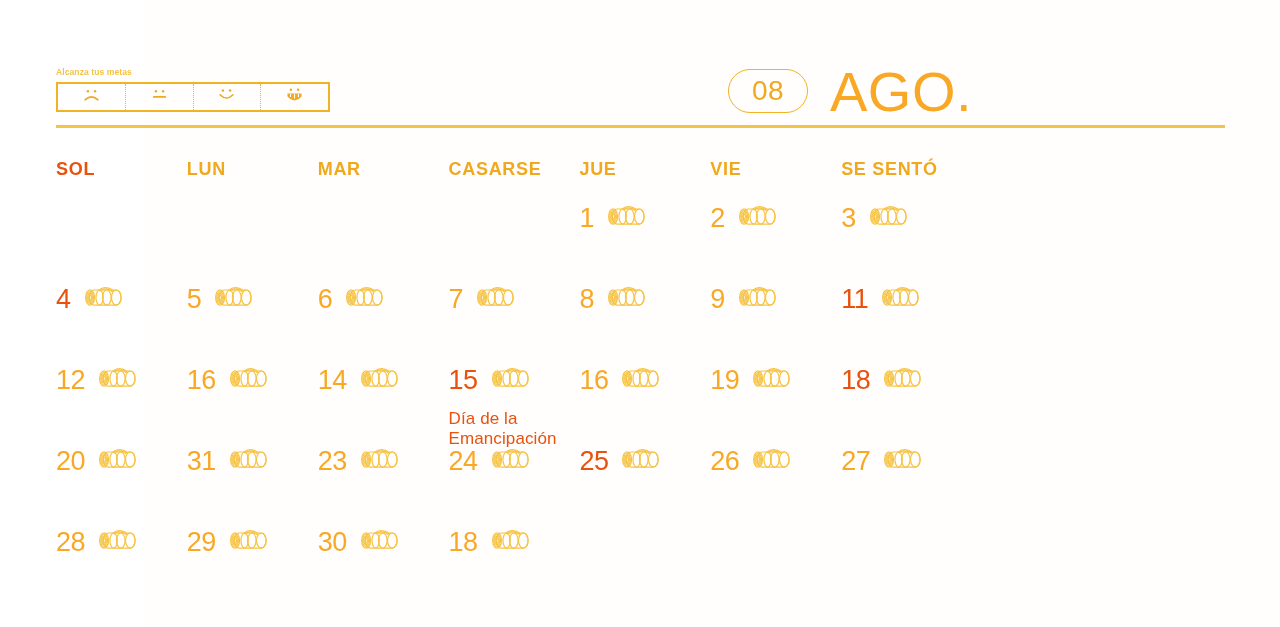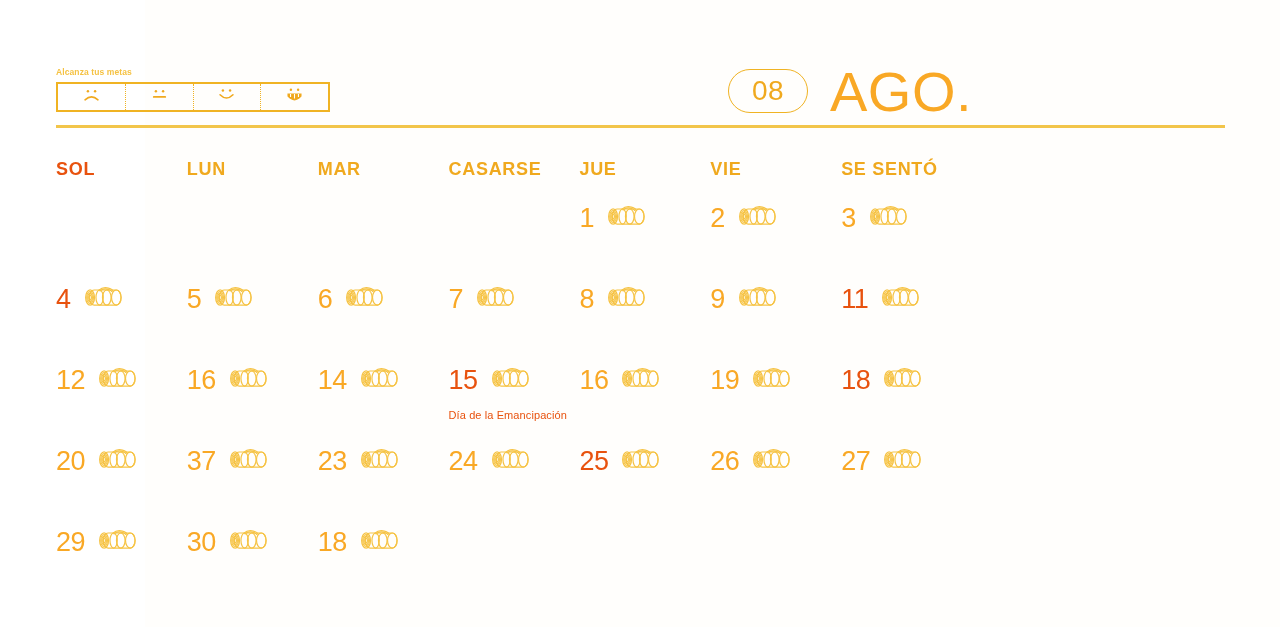--- a/index.html
+++ b/index.html
@@ -138,21 +138,21 @@
   .daynum {
     font-size: 27px;
     font-weight: 400;
     color: #f9a825;
     line-height: 1;
     letter-spacing: -0.5px;
   }
   .daynum.accent { color: #e8520e; }
 
   .event {
-    font-size: 11px;
+    font-size: 17px;
     color: #e8520e;
     margin-top: 8px;
     letter-spacing: 0.1px;
   }
 
   .roll-icon { display: block; flex: 0 0 auto; }
 </style>
 </head>
 <body>
 
@@ -603,21 +603,21 @@
       <ellipse cx="15" cy="14.5" rx="4.2" ry="7.4"></ellipse>
       <ellipse cx="15" cy="14.5" rx="2.9" ry="5.2"></ellipse>
       <ellipse cx="15" cy="14.5" rx="1.6" ry="3"></ellipse>
     </g>
             </svg>
           </span>
         </div>
       </div>
       <div class="cell">
         <div class="cell-top">
-          <div class="daynum">37</div>
+          <div class="daynum">31</div>
           <span style="display: block;">
             <svg viewBox="0 0 60 34" width="48" height="27" class="roll-icon">
     <g fill="none" stroke="#f6c344" stroke-width="1.5">
       <path d="M20 24 L48 24 A6 9.5 0 0 0 48 5 L20 5 A6 9.5 0 0 0 20 24 Z"></path>
       <ellipse cx="48" cy="14.5" rx="6" ry="9.5"></ellipse>
       <ellipse cx="36" cy="14.5" rx="5.4" ry="9.5"></ellipse>
       <ellipse cx="27" cy="14.5" rx="4.6" ry="9.5"></ellipse>
       <path d="M26 5.4 Q31 0.8 38 2.6 Q44 4.2 44 7"></path>
       <path d="M27 6.6 Q31.6 2.6 37.6 4.2 Q42.4 5.6 42.6 7.6"></path>
       <ellipse cx="15" cy="14.5" rx="5.6" ry="9.6"></ellipse>
@@ -729,20 +729,41 @@
       <ellipse cx="15" cy="14.5" rx="4.2" ry="7.4"></ellipse>
       <ellipse cx="15" cy="14.5" rx="2.9" ry="5.2"></ellipse>
       <ellipse cx="15" cy="14.5" rx="1.6" ry="3"></ellipse>
     </g>
             </svg>
           </span>
         </div>
       </div>
       <div class="cell">
         <div class="cell-top">
+          <div class="daynum">28</div>
+          <span style="display: block;">
+            <svg viewBox="0 0 60 34" width="48" height="27" class="roll-icon">
+    <g fill="none" stroke="#f6c344" stroke-width="1.5">
+      <path d="M20 24 L48 24 A6 9.5 0 0 0 48 5 L20 5 A6 9.5 0 0 0 20 24 Z"></path>
+      <ellipse cx="48" cy="14.5" rx="6" ry="9.5"></ellipse>
+      <ellipse cx="36" cy="14.5" rx="5.4" ry="9.5"></ellipse>
+      <ellipse cx="27" cy="14.5" rx="4.6" ry="9.5"></ellipse>
+      <path d="M26 5.4 Q31 0.8 38 2.6 Q44 4.2 44 7"></path>
+      <path d="M27 6.6 Q31.6 2.6 37.6 4.2 Q42.4 5.6 42.6 7.6"></path>
+      <ellipse cx="15" cy="14.5" rx="5.6" ry="9.6"></ellipse>
+      <ellipse cx="15" cy="14.5" rx="4.2" ry="7.4"></ellipse>
+      <ellipse cx="15" cy="14.5" rx="2.9" ry="5.2"></ellipse>
+      <ellipse cx="15" cy="14.5" rx="1.6" ry="3"></ellipse>
+    </g>
+            </svg>
+          </span>
+        </div>
+      </div>
+      <div class="cell">
+        <div class="cell-top">
           <div class="daynum">29</div>
           <span style="display: block;">
             <svg viewBox="0 0 60 34" width="48" height="27" class="roll-icon">
     <g fill="none" stroke="#f6c344" stroke-width="1.5">
       <path d="M20 24 L48 24 A6 9.5 0 0 0 48 5 L20 5 A6 9.5 0 0 0 20 24 Z"></path>
       <ellipse cx="48" cy="14.5" rx="6" ry="9.5"></ellipse>
       <ellipse cx="36" cy="14.5" rx="5.4" ry="9.5"></ellipse>
       <ellipse cx="27" cy="14.5" rx="4.6" ry="9.5"></ellipse>
       <path d="M26 5.4 Q31 0.8 38 2.6 Q44 4.2 44 7"></path>
       <path d="M27 6.6 Q31.6 2.6 37.6 4.2 Q42.4 5.6 42.6 7.6"></path>

